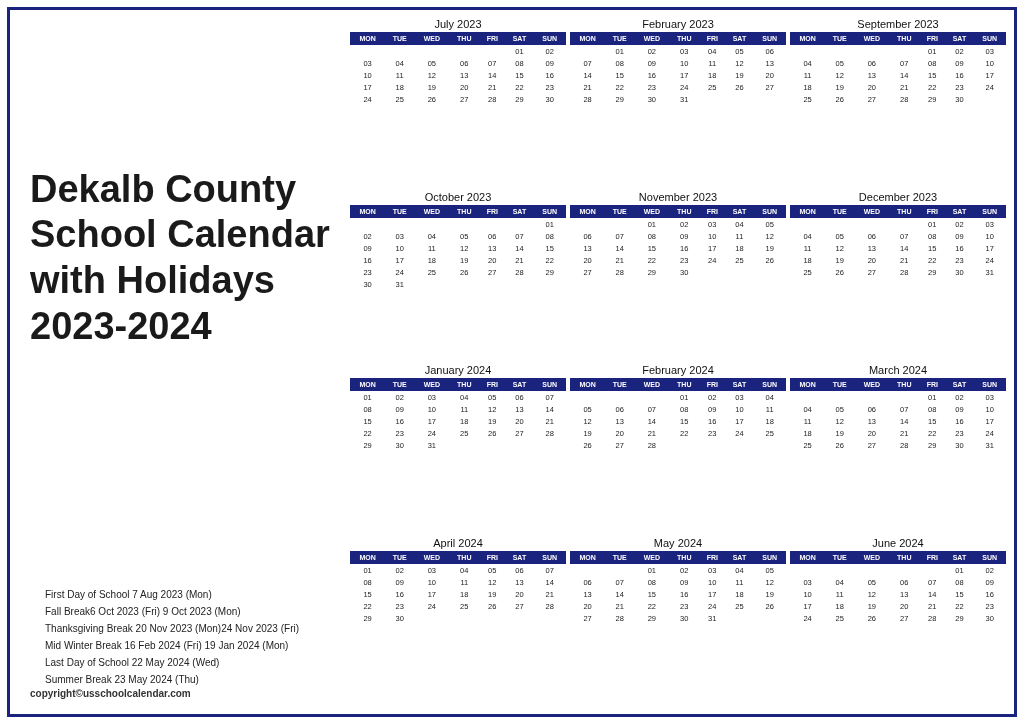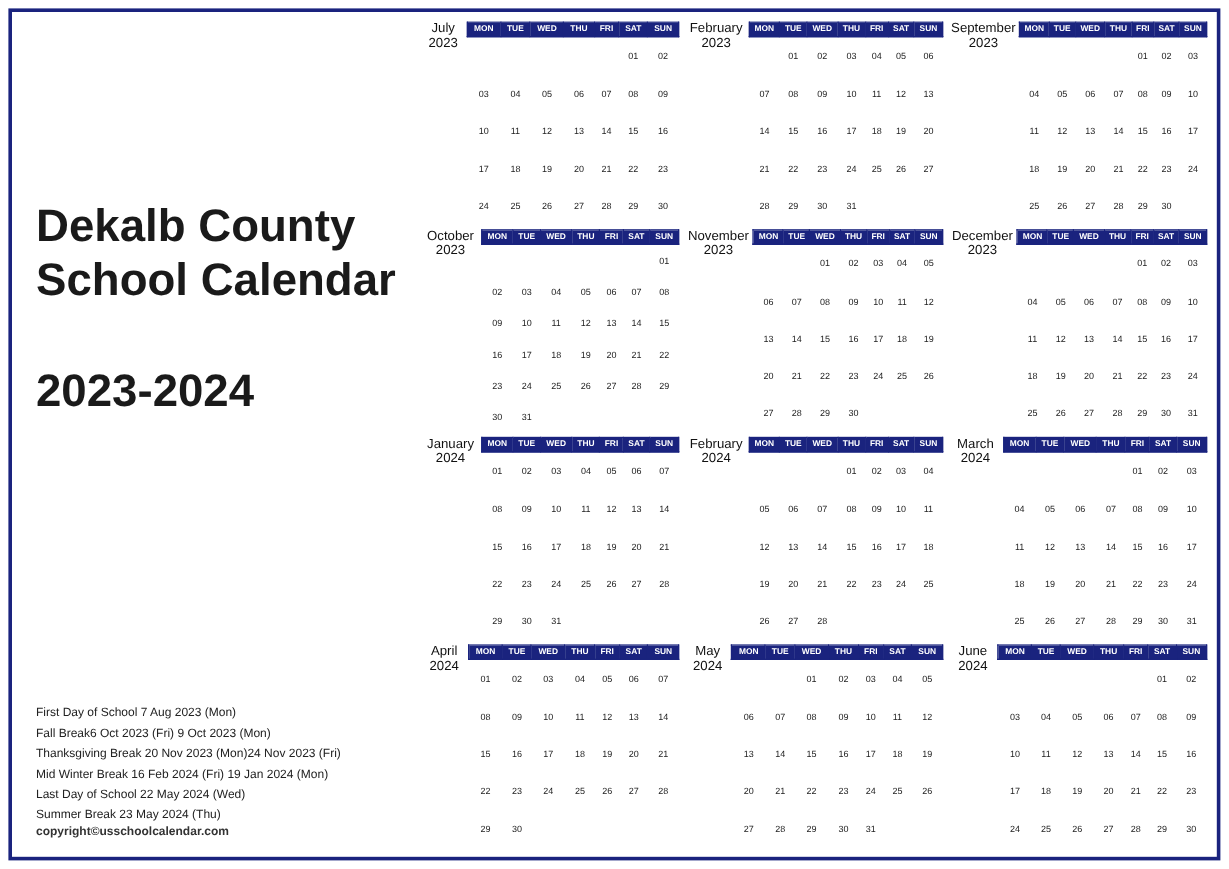--- a/index.html
+++ b/index.html
@@ -37,20 +37,21 @@
       font-size: 38px;
       font-weight: bold;
       color: #1a1a1a;
       line-height: 1.2;
     }
     .holidays-section {
       margin-top: 160px;
       font-size: 10px;
       color: #222;
       line-height: 1.7;
+      margin-left: 15px;
     }
     .copyright {
       font-size: 10px;
       color: #333;
       padding-bottom: 5px;
       font-weight: bold;
     }
     .right-panel {
       flex: 1;
       padding: 8px 8px 8px 0;
@@ -59,21 +60,21 @@
       gap: 4px;
     }
     .months-row {
       display: flex;
       gap: 4px;
       flex: 1;
     }
     .month-block {
       flex: 1;
       display: flex;
-      flex-direction: row;
+      flex-direction: column;
     }
     .month-title {
       text-align: center;
       font-size: 11px;
       font-weight: normal;
       color: #111;
       margin-bottom: 2px;
     }
     .cal-table {
       width: 100%;
@@ -102,21 +103,21 @@
   </style>
 </head>
 <body>
 
 <div class="outer-border">
   <div class="left-panel">
     <div class="title-area">
       <div class="main-title">
         <span>Dekalb County</span><br>
         <span>School Calendar</span><br>
-        <br>
+        <span>with Holidays</span><br>
         <span>2023-2024</span>
       </div>
     </div>
     <div class="holidays-section" id="holidays-list">
     <div>First Day of School  7 Aug 2023 (Mon)</div>
         <div>Fall Break6 Oct 2023 (Fri)    9 Oct 2023 (Mon)</div>
         <div>Thanksgiving Break        20 Nov 2023 (Mon)24 Nov 2023 (Fri)</div>
         <div>Mid Winter Break   16 Feb 2024 (Fri)    19 Jan 2024 (Mon)</div>
         <div>Last Day of School  22 May 2024 (Wed)</div>
         <div>Summer Break     23 May 2024 (Thu)</div>

